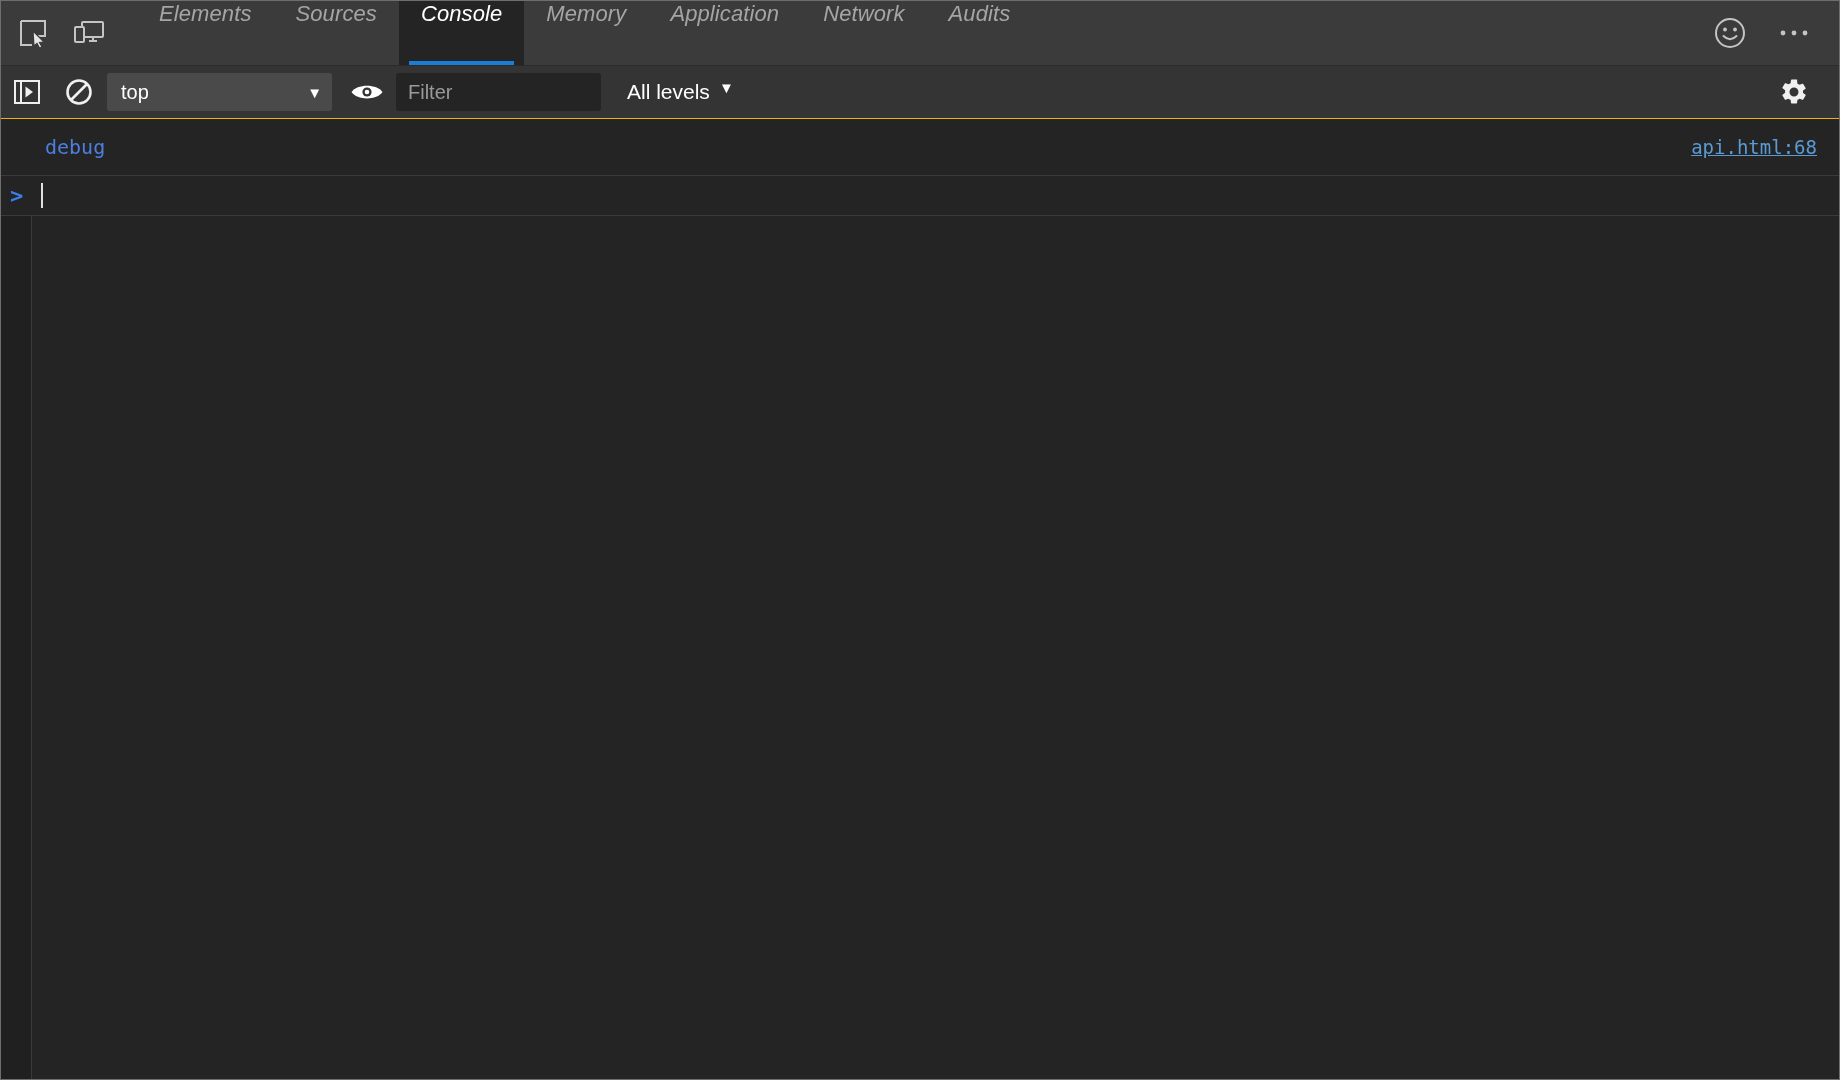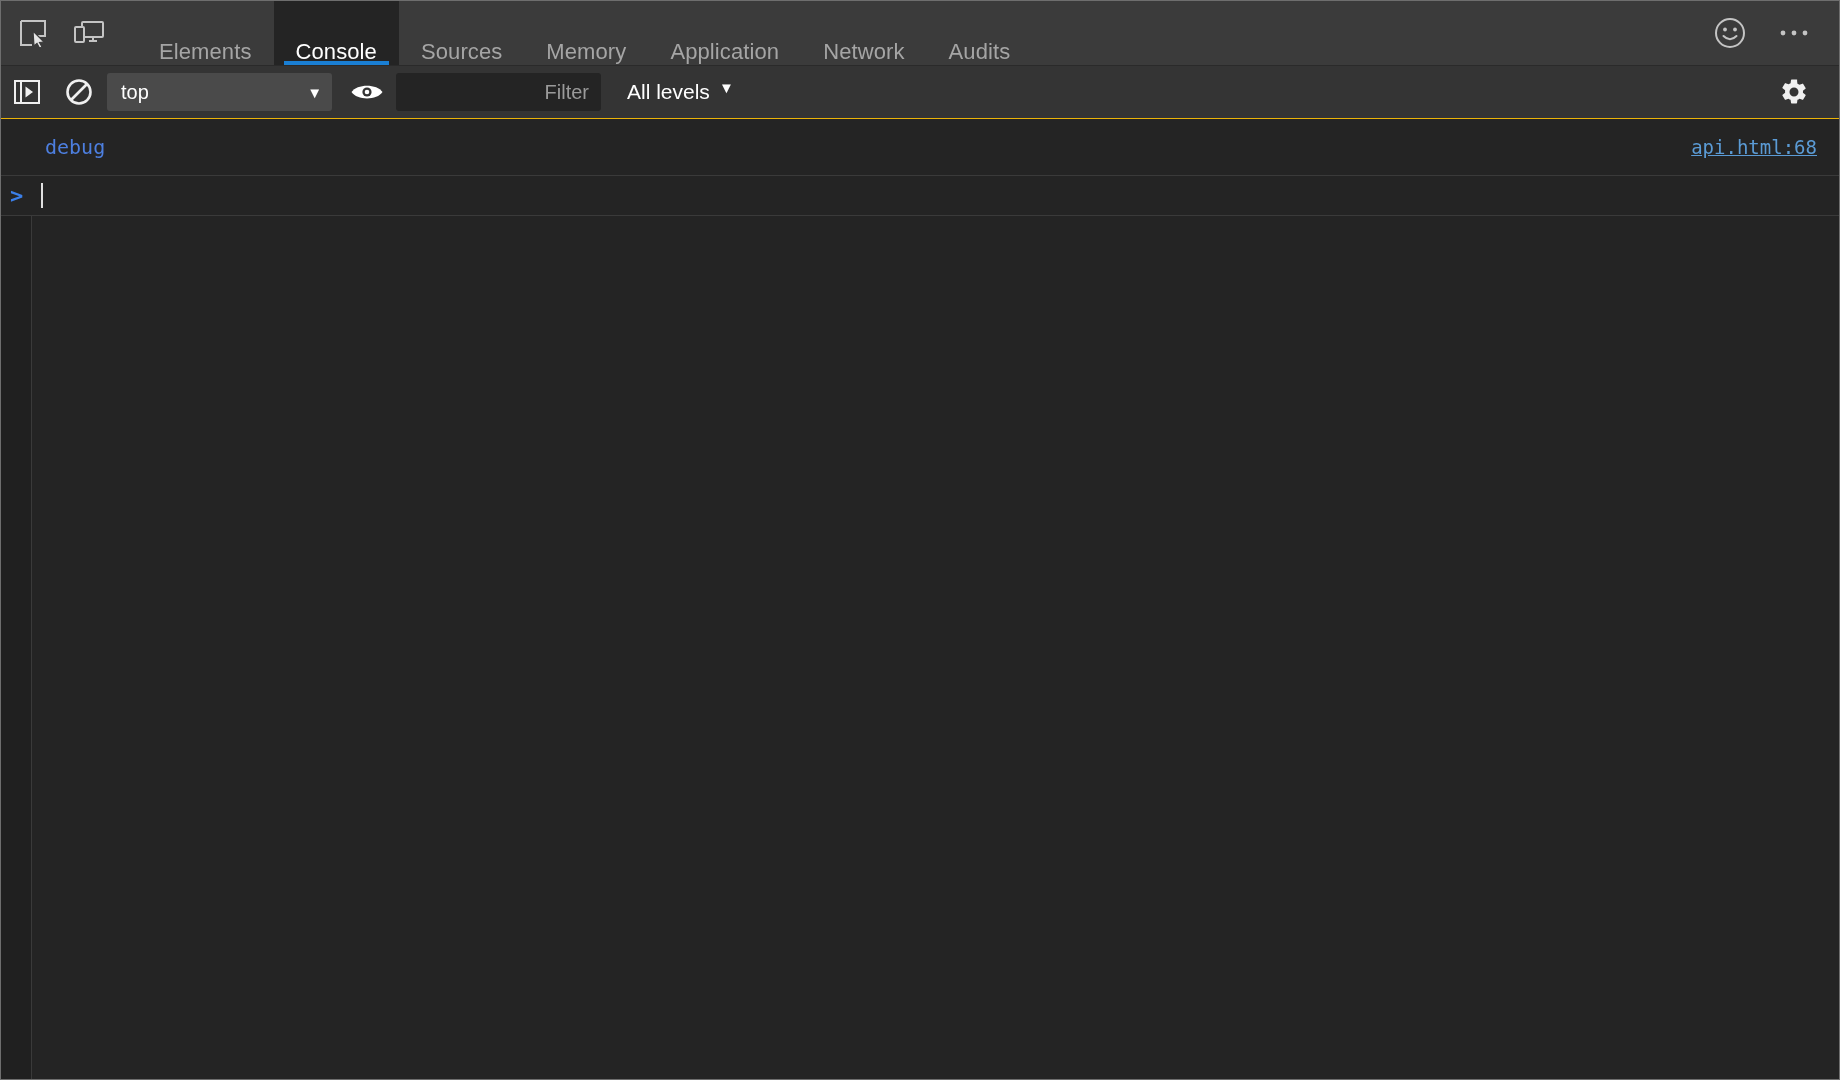--- a/index.html
+++ b/index.html
@@ -44,27 +44,28 @@
 
   .tabs {
     display: flex;
     align-items: stretch;
     margin-left: 20px;
   }
 
   .tab {
     position: relative;
     display: flex;
-    align-items: flex-end;
+    align-items: flex-start;
     padding: 0 22px;
     font-size: 22px;
     color: #a5a5a5;
     cursor: pointer;
     white-space: nowrap;
     letter-spacing: 0.1px;
+    font-style: italic;
   }
   .tab.selected {
     background: #242424;
     color: #ffffff;
   }
   .tab.selected::after {
     content: "";
     position: absolute;
     left: 10px;
     right: 10px;
@@ -137,21 +138,20 @@
     height: 38px;
     background: #242424;
     border: none;
     border-radius: 3px;
     color: #e8e8e8;
     font-size: 20px;
     font-family: "Liberation Sans", sans-serif;
     padding: 0 12px;
     outline: none;
     margin-left: 2px;
-    text-align: right;
   }
   .filter-input::placeholder { color: #9a9a9a; }
 
   .levels-select {
     display: flex;
     align-items: flex-start;
     gap: 9px;
     margin-left: 20px;
     color: #ffffff;
     font-size: 21px;
@@ -268,25 +268,25 @@
           <line x1="20" y1="19" x2="20" y2="23" stroke="#c4c4c4" stroke-width="2"></line>
           <rect x="2" y="9" width="9" height="15" rx="1" fill="#3b3b3b" stroke="#c4c4c4" stroke-width="2"></rect>
         </svg>
       </span>
     </div>
 
     <div class="tabs">
       <div class="tab">
         <span>Elements</span>
       </div>
+      <div class="tab">
+        <span>Sources</span>
+      </div>
       <div class="tab selected">
         <span>Console</span>
-      </div>
-      <div class="tab">
-        <span>Sources</span>
       </div>
       <div class="tab">
         <span>Memory</span>
       </div>
       <div class="tab">
         <span>Application</span>
       </div>
       <div class="tab">
         <span>Network</span>
       </div>

